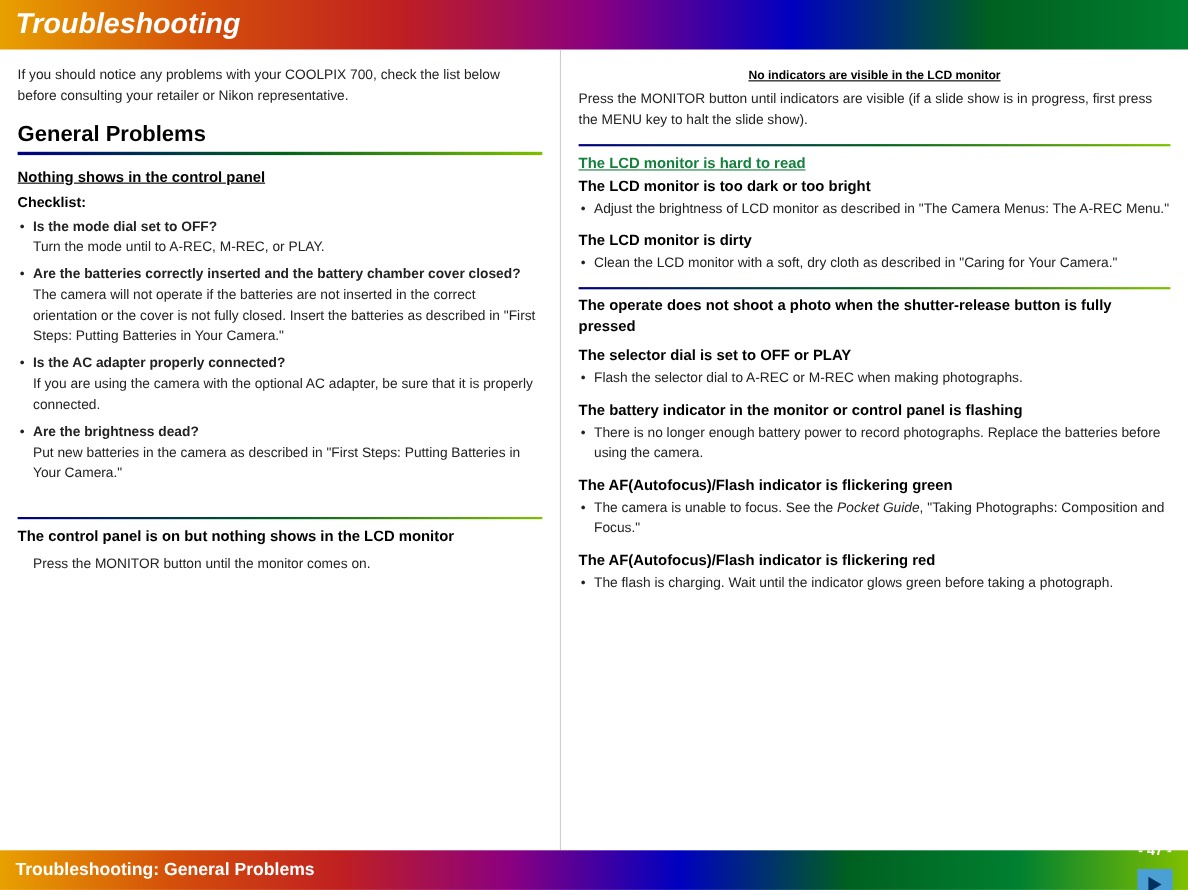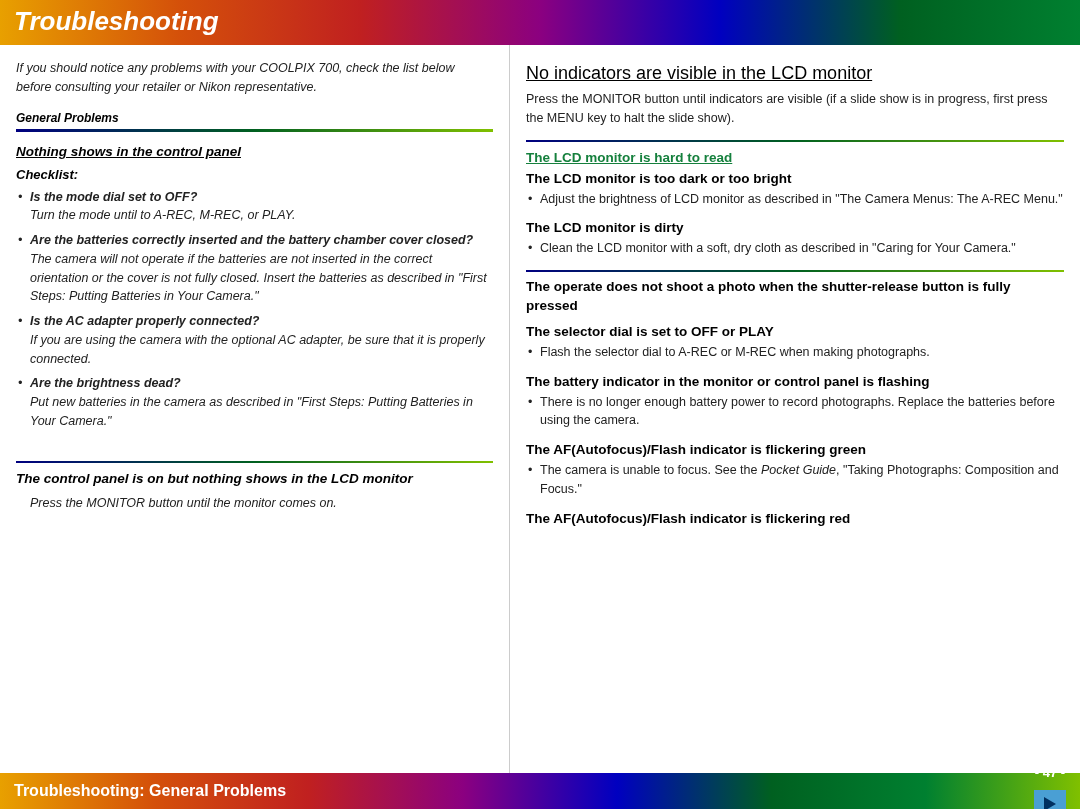--- a/index.html
+++ b/index.html
@@ -35,38 +35,37 @@
       display: flex;
       flex: 1;
       overflow: hidden;
     }
 
     
     .left-col {
       width: 510px;
       padding: 14px 16px 10px 16px;
       border-right: 1px solid #ccc;
-      font-style: italic;
     }
 
     
     .right-col {
       flex: 1;
       padding: 14px 16px 10px 16px;
     }
 
     .intro-text {
       font-size: 12.5px;
       line-height: 1.5;
       color: #222;
       margin-bottom: 14px;
     }
 
     .section-heading {
-      font-size: 12px;
+      font-size: 20px;
       font-weight: bold;
       color: #000;
       margin-bottom: 4px;
     }
 
     .section-divider {
       height: 3px;
       background: linear-gradient(to right, #000080, #006020, #80c000);
       margin-bottom: 12px;
     }
@@ -74,26 +73,27 @@
     
     .subsection-heading {
       font-size: 13.5px;
       font-weight: bold;
       text-decoration: underline;
       color: #000;
       margin-bottom: 8px;
     }
 
     .subsection-heading-right {
-      font-size: 18px;
-      font-weight: normal;
+      font-size: 11px;
+      font-weight: bold;
       text-decoration: underline;
       color: #000;
       margin-bottom: 6px;
       margin-top: 4px;
+      text-align: center;
     }
 
     .checklist-label {
       font-size: 13px;
       font-weight: bold;
       color: #000;
       margin-bottom: 6px;
     }
 
     .bullet-list {
@@ -345,20 +345,23 @@
         <div class="right-subsection-bold-heading">The AF(Autofocus)/Flash indicator is flickering green</div>
         <ul class="bullet-list">
           <li>
             <span>The camera is unable to focus. See the </span><span class="italic-ref">Pocket Guide</span><span>, "Taking Photographs: Composition and Focus."</span>
           </li>
         </ul>
       </div>
 
       <div class="right-subsection">
         <div class="right-subsection-bold-heading">The AF(Autofocus)/Flash indicator is flickering red</div>
+        <ul class="bullet-list">
+          <li>The flash is charging. Wait until the indicator glows green before taking a photograph.</li>
+        </ul>
       </div>
 
     </div>
 
   </div>
 </div>
 
 <div class="footer">
   <span class="footer-text">Troubleshooting: General Problems</span>
   <div class="footer-right">

